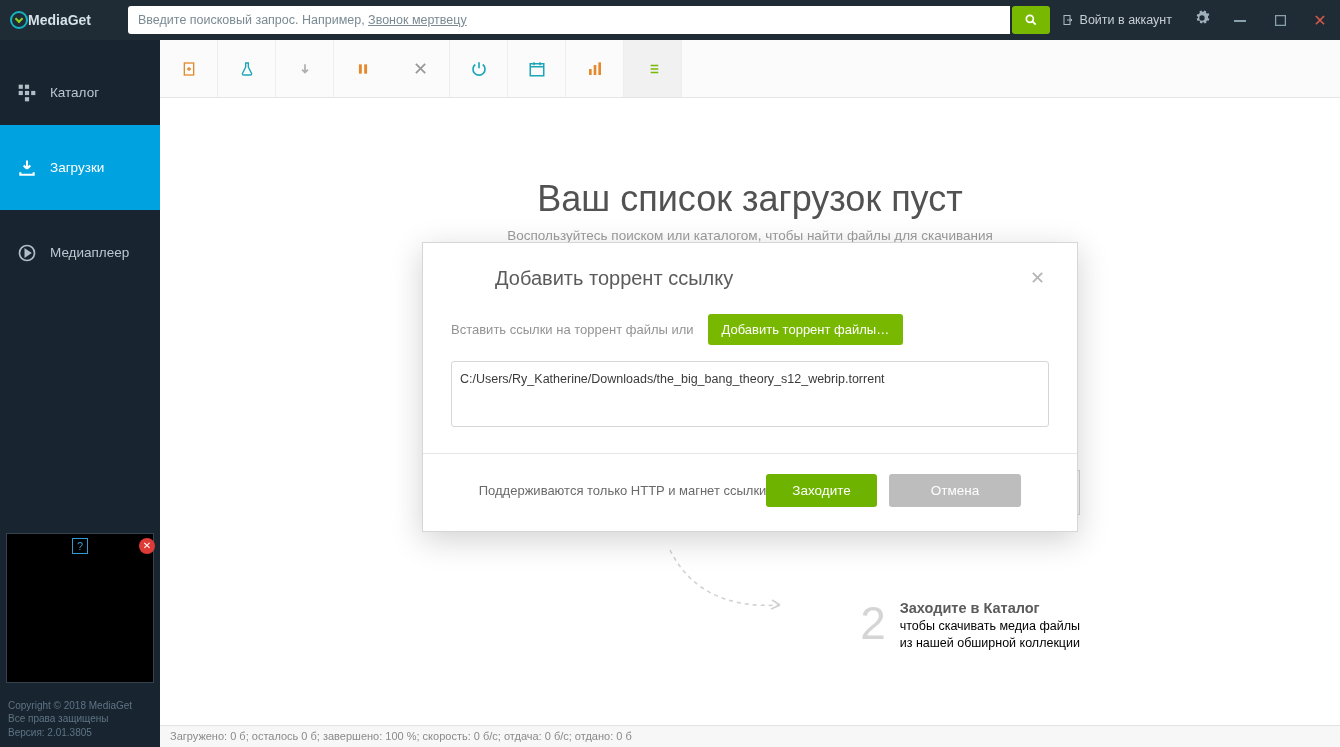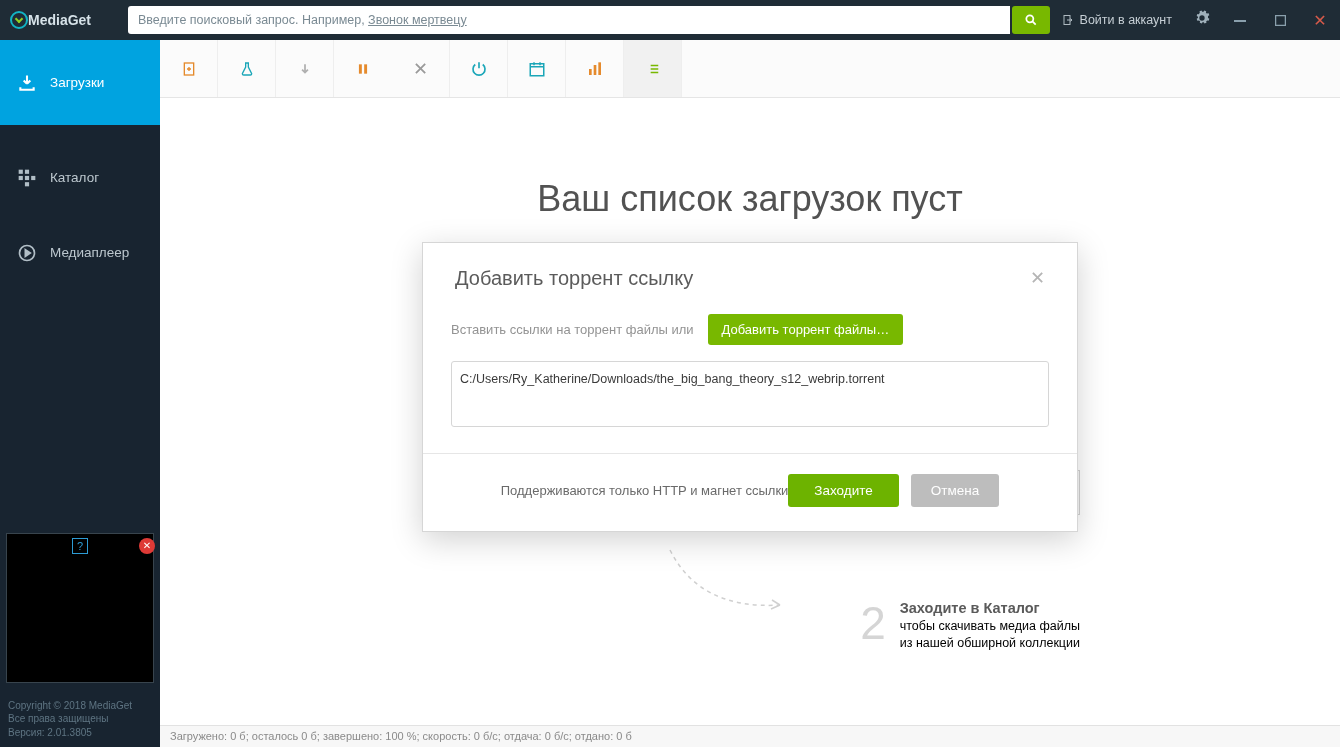--- a/index.html
+++ b/index.html
@@ -53,32 +53,32 @@
 .step2 .txt h3 { font-size:14.5px; color:#5a5a5a; font-weight:600; }
 .step2 .txt p { font-size:12.5px; color:#000000; margin-top:3px; }
 .swoosh { position:absolute; left:500px; top:500px; width:130px; height:80px; }
 .swoosh svg { width:100%; height:100%; }
 
 .status { height:22px; border-top:1px solid #e2e2e2; background:#f7f7f7; font-size:11px; color:#8a8a8a; padding:4px 10px 0; white-space:nowrap; overflow:hidden; }
 
 
 .overlay { position:absolute; inset:0; display:flex; align-items:flex-start; justify-content:center; pointer-events:none; }
 .modal { width:656px; margin-top:202px; background:#fff; border:1px solid #d6d6d6; box-shadow:0 8px 30px rgba(0,0,0,.18); pointer-events:auto; }
-.modal-hd { padding:24px 32px 18px; display:flex; justify-content:space-between; align-items:flex-start; }
+.modal-hd { padding:24px 32px 18px; display:flex; justify-content:space-between; align-items:flex-start;margin-left:40px; }
 .modal-hd h2 { font-size:20px; font-weight:400; color:#5b5b5b; }
 .modal-close { color:#b5b5b5; font-size:18px; cursor:pointer; }
 .modal-body { padding:6px 28px 22px; }
 .insert-row { display:flex; align-items:center; gap:14px; color:#939393; font-size:13px; margin-bottom:16px; }
 .btn-green { background:#78b800; color:#fff; border:none; border-radius:3px; padding:8px 14px; font-size:13px; cursor:pointer; }
 .link-area { width:100%; height:66px; border:1px solid #d6d6d6; border-radius:3px; padding:10px 8px; font-size:12.5px; color:#3a3a3a; resize:none; outline:none; }
 .modal-ft { border-top:1px solid #e6e6e6; padding:20px 28px 24px; display:flex; align-items:center; justify-content:center; }
 .hint { font-size:13px; color:#6a6a6a; }
 .ft-btns { display:flex; gap:12px; }
 .btn-primary { background:#6db300; color:#fff; border:none; border-radius:3px; padding:9px 26px; font-size:13.5px; cursor:pointer; }
-.btn-cancel { background:#bdbdbd; color:#fff; border:none; border-radius:3px; padding:9px 20px; font-size:13.5px; cursor:pointer; }
+.btn-cancel { background:#bdbdbd; color:#fff; border:none; border-radius:3px; padding:9px 42px; font-size:13.5px; cursor:pointer; }
 
 .irel{position:relative;}
 </style>
 </head>
 <body>
 
 <div class="app">
 
   <div class="topbar">
     <div class="logo">
@@ -124,42 +124,42 @@
         </div>
       <div class="win-btn win-close">
           <span>✕</span>
         </div>
     </div>
   </div>
 
   <div class="body">
 
     <div class="sidebar">
-      <div class="side-item active">
-        <span class="side-icon">
-          <svg width="20" height="20" viewBox="0 0 24 24" fill="#fff">
-              <path d="M12 3v10m0 0l-4-4m4 4l4-4" stroke="#fff" stroke-width="2.5" fill="none"></path>
-              <path d="M4 17v3h16v-3" stroke="#fff" stroke-width="2.5" fill="none"></path>
-            </svg>
-        </span>
-        <span>Загрузки</span>
-      </div>
       <div class="side-item catalog">
         <span class="side-icon">
           <svg width="20" height="20" viewBox="0 0 24 24" fill="#b1bec6">
               <rect x="2" y="2" width="5" height="5"></rect>
               <rect x="9.5" y="2" width="5" height="5"></rect>
               <rect x="2" y="9.5" width="5" height="5"></rect>
               <rect x="9.5" y="9.5" width="5" height="5"></rect>
               <rect x="17" y="9.5" width="5" height="5"></rect>
               <rect x="9.5" y="17" width="5" height="5"></rect>
             </svg>
         </span>
         <span>Каталог</span>
       </div>
+      <div class="side-item active">
+        <span class="side-icon">
+          <svg width="20" height="20" viewBox="0 0 24 24" fill="#fff">
+              <path d="M12 3v10m0 0l-4-4m4 4l4-4" stroke="#fff" stroke-width="2.5" fill="none"></path>
+              <path d="M4 17v3h16v-3" stroke="#fff" stroke-width="2.5" fill="none"></path>
+            </svg>
+        </span>
+        <span>Загрузки</span>
+      </div>
       <div class="side-item">
         <span class="side-icon">
           <svg width="20" height="20" viewBox="0 0 24 24" fill="none" stroke="#b1bec6" stroke-width="2">
               <circle cx="12" cy="12" r="9"></circle>
               <path d="M10 8l6 4-6 4z" fill="#b1bec6"></path>
             </svg>
         </span>
         <span>Медиаплеер</span>
       </div>
 
@@ -221,20 +221,21 @@
           </div>
         <div class="tool c-green active">
             <svg width="18" height="14" viewBox="0 0 24 24" fill="none" stroke="#78b800" stroke-width="2.5">
               <path d="M8 6h13M8 12h13M8 18h13M3 6h.01M3 12h.01M3 18h.01"></path>
             </svg>
           </div>
       </div>
 
       <div class="empty">
         <h1>Ваш список загрузок пуст</h1>
+        <p class="sub">Воспользуйтесь поиском или каталогом, чтобы найти файлы для скачивания</p>
       </div>
 
       <div class="thumb"></div>
 
       <div class="swoosh">
         <svg viewBox="0 0 130 80">
             <path d="M10 10 Q 40 70 120 65" fill="none" stroke="#d0d0d0" stroke-width="1.5" stroke-dasharray="4 4"></path>
             <path d="M120 65 l-8-5 m8 5 l-9 4" stroke="#d0d0d0" stroke-width="1.5" fill="none"></path>
           </svg>
       </div>

